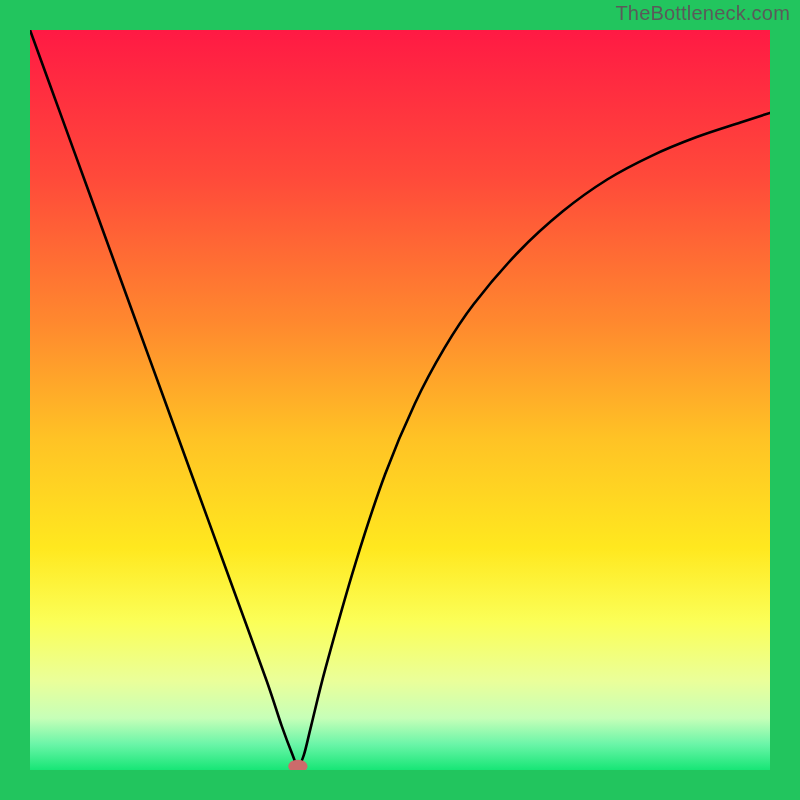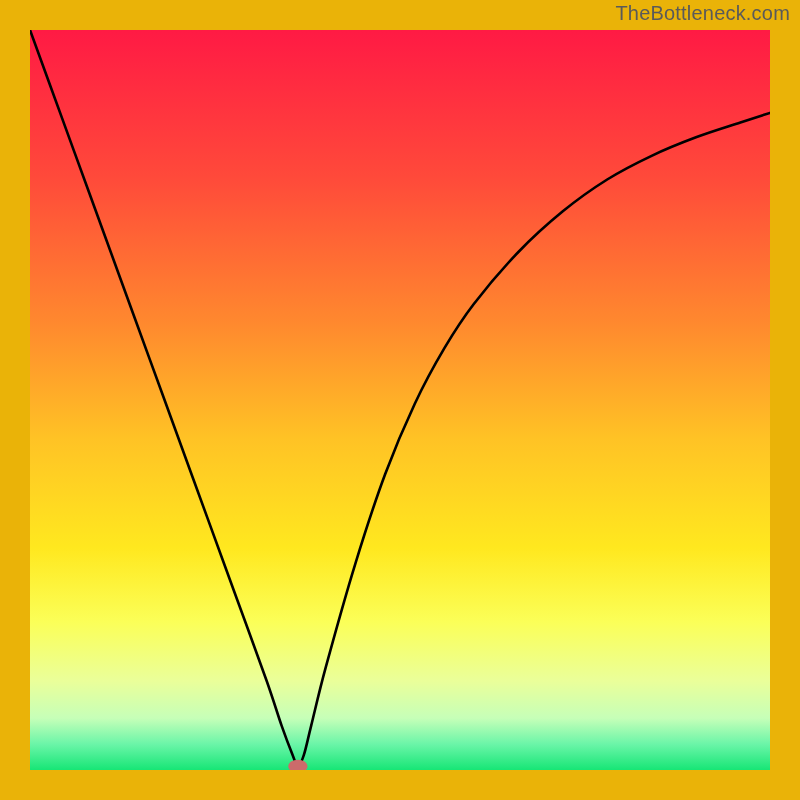--- a/index.html
+++ b/index.html
@@ -8,21 +8,21 @@
     width: 800px;
     height: 800px;
     background: #000;
     overflow: hidden;
     font-family: Arial, Helvetica, sans-serif;
   }
   .wrap {
     position: relative;
     width: 800px;
     height: 800px;
-    background: #eab308;
+    background: #22c55e;
   }
   .watermark {
     position: absolute;
     top: 2px;
     right: 10px;
     color: #5a5a5a;
     font-size: 20px;
     font-weight: 500;
     letter-spacing: 0.2px;
     user-select: none;

